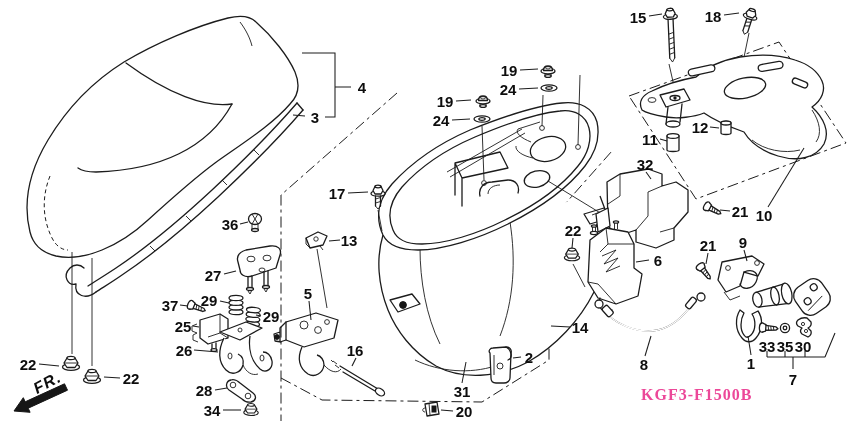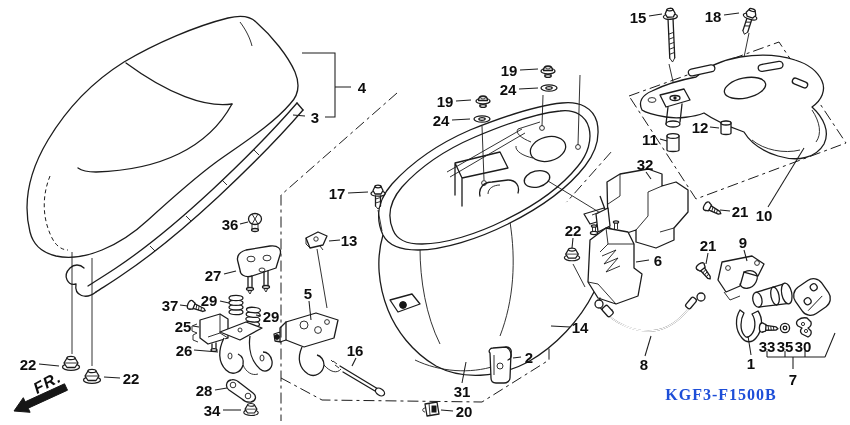--- a/index.html
+++ b/index.html
@@ -9,21 +9,21 @@
   .art{stroke:#1c1c1c;fill:none;stroke-width:1.3;stroke-linecap:round;stroke-linejoin:round;}
   .artf{stroke:#1c1c1c;fill:#ffffff;stroke-width:1.3;stroke-linejoin:round;}
   .thin{stroke:#1c1c1c;fill:none;stroke-width:0.9;}
   .dashdot{stroke:#1c1c1c;fill:none;stroke-width:1;stroke-dasharray:11 4 3 4;}
   .dashed{stroke:#1c1c1c;fill:none;stroke-width:1;stroke-dasharray:4 3;}
   .leader{stroke:#1c1c1c;fill:none;stroke-width:1.05;}
   .dark{fill:#161616;stroke:#161616;}
   text.callout{font:bold 15px "Liberation Sans",sans-serif;fill:#0d0d0d;
                text-anchor:middle;dominant-baseline:central;}
   .part-code{position:absolute;left:641px;top:386px;width:160px;
-             font:bold 16px "Liberation Serif",serif;letter-spacing:1px;color:#1d4ed8;text-align:center;}
+             font:bold 16px "Liberation Serif",serif;letter-spacing:1px;color:#ec4899;}
   .fr-label{position:absolute;left:33px;top:374px;font:bold italic 16px "Liberation Sans",sans-serif;
             color:#0d0d0d;transform:rotate(-28deg);letter-spacing:1px;}
 </style>
 </head>
 <body>
 
 <div class="stage">
 <svg id="diagram-svg" width="850" height="425" viewBox="0 0 850 425">
   <defs>
     <symbol id="sym-nut" overflow="visible">

